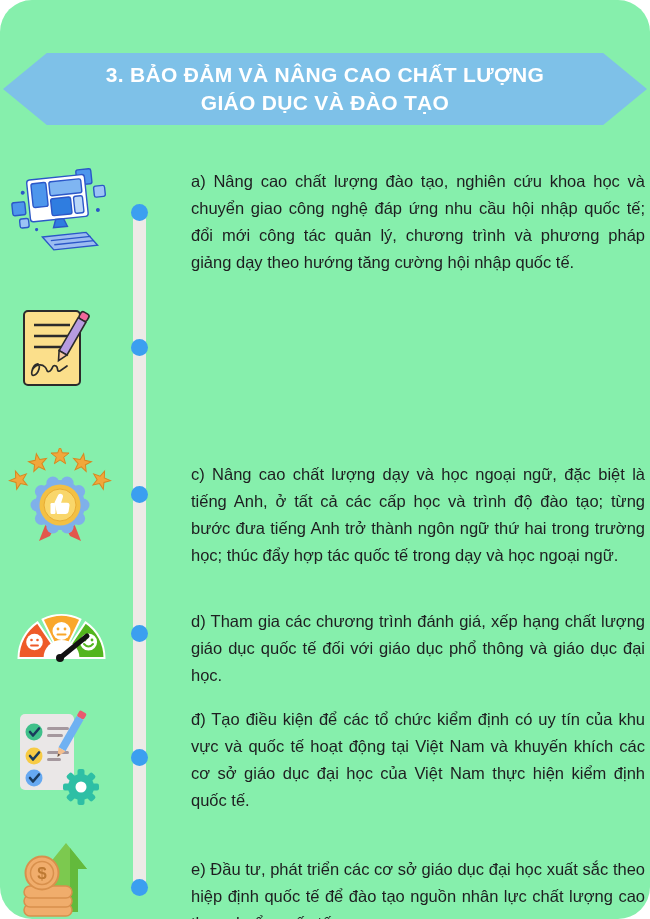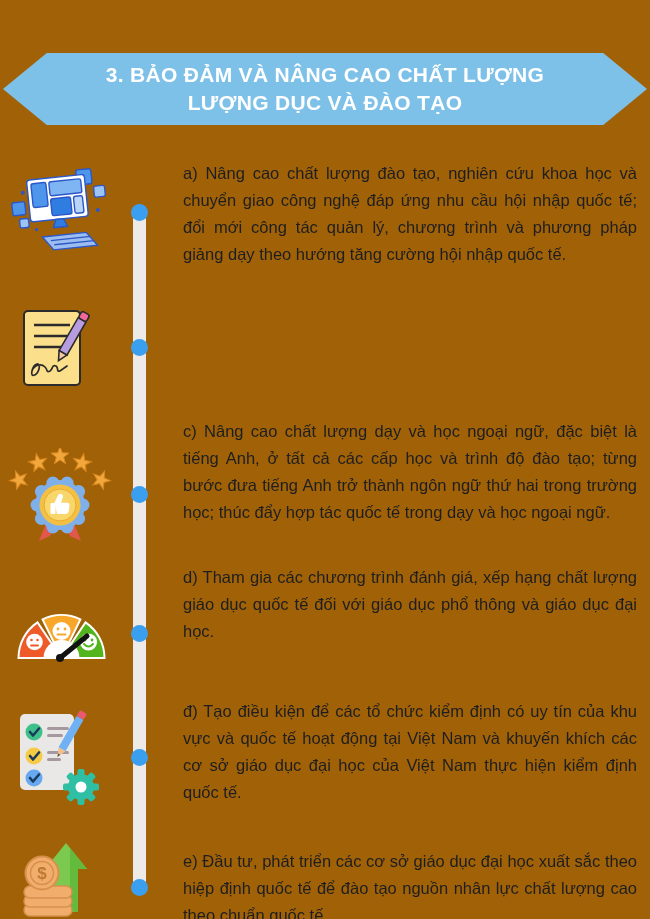--- a/index.html
+++ b/index.html
@@ -1,57 +1,58 @@
 <!DOCTYPE html>
 <html><head>
 <meta charset="utf-8">
 <style>
   html,body{margin:0;padding:0;background:#fff;}
   .page{
-    position:relative;width:650px;height:919px;background:#a16207;overflow:hidden;
+    position:relative;width:650px;height:919px;background:#86efac;overflow:hidden;
     font-family:"Liberation Sans","DejaVu Sans",sans-serif;
+    border-radius:32px;
   }
   
   .banner{
     position:absolute;left:3px;top:53px;width:644px;height:72px;background:#7EC1E8;
     clip-path:polygon(0 50%,6.8% 0,93.2% 0,100% 50%,93.2% 100%,6.8% 100%);
     display:flex;flex-direction:column;align-items:center;justify-content:center;text-align:center;
   }
   .banner .t-line{
     font-size:21px;line-height:28px;font-weight:700;color:#ffffff;letter-spacing:.3px;
   }
   
   .tl-bar{position:absolute;left:133px;top:206px;width:13px;height:688px;background:#EDEAE7;border-radius:7px;}
   .tl-dot{position:absolute;left:131px;width:17px;height:17px;border-radius:50%;background:#3B9FF0;}
   .dot-0{top:204px}.dot-1{top:339px}.dot-2{top:486px}.dot-3{top:625px}.dot-4{top:749px}.dot-5{top:879px}
   
   .txt{
-    position:absolute;left:183px;width:454px;margin:0;
+    position:absolute;left:183px;width:454px;margin:8px;
     font-size:16.5px;line-height:27px;color:#1e1e20;text-align:justify;
   }
-  .txt-0{top:160px}.txt-1{top:298px}.txt-2{top:418px}.txt-3{top:564px}.txt-4{top:698px}.txt-5{top:848px}
+  .txt-0{top:160px}.txt-1{top:298px}.txt-2{top:453px}.txt-3{top:600px}.txt-4{top:698px}.txt-5{top:848px}
   
   .ic{position:absolute;}
   .ic svg{display:block;width:100%;height:100%;}
   .ic-0{left:10px;top:167px;width:100px;height:93px;}
   .ic-1{left:20px;top:308px;width:78px;height:88px;}
   .ic-2{left:8px;top:448px;width:104px;height:95px;}
   .ic-3{left:13px;top:600px;width:97px;height:64px;}
   .ic-4{left:18px;top:710px;width:85px;height:98px;}
   .ic-5{left:23px;top:842px;width:74px;height:76px;}
   .coin-sign{font-family:"Liberation Sans","DejaVu Sans",sans-serif;font-weight:bold;}
 </style>
 </head>
 <body>
 
 <div class="page">
 
   <div class="banner">
     <div class="t-line">3. BẢO ĐẢM VÀ NÂNG CAO CHẤT LƯỢNG</div>
-    <div class="t-line">LƯỢNG DỤC VÀ ĐÀO TẠO</div>
+    <div class="t-line">GIÁO DỤC VÀ ĐÀO TẠO</div>
   </div>
 
   <div class="tl-bar"></div>
   <span class="tl-dot dot-0"></span>
   <span class="tl-dot dot-1"></span>
   <span class="tl-dot dot-2"></span>
   <span class="tl-dot dot-3"></span>
   <span class="tl-dot dot-4"></span>
   <span class="tl-dot dot-5"></span>
 

